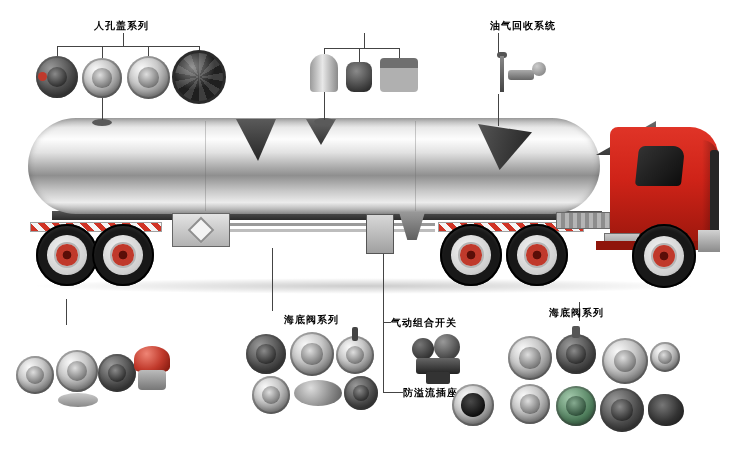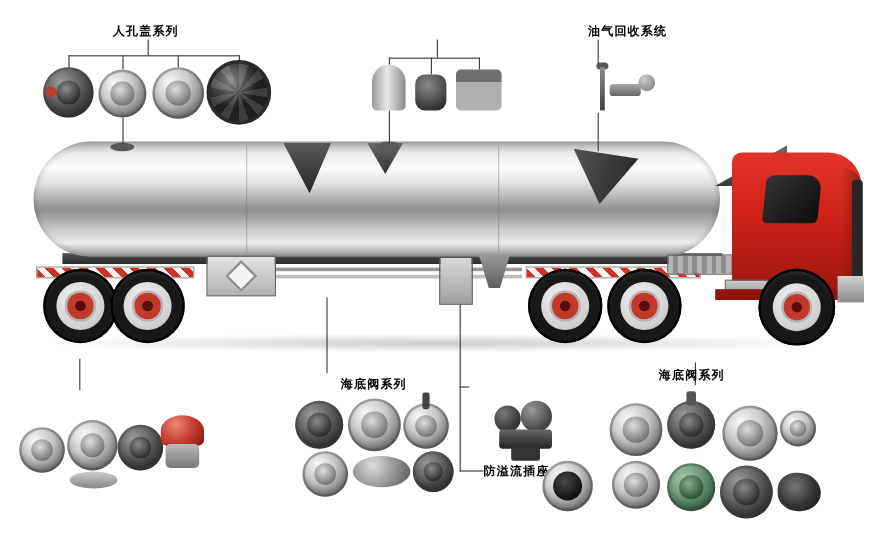--- a/index.html
+++ b/index.html
@@ -101,20 +101,21 @@
   <div class="ln" style="left:66px;top:299px;width:1px;height:26px"></div>
   <div class="ln" style="left:272px;top:248px;width:1px;height:63px"></div>
   <div class="ln" style="left:383px;top:254px;width:1px;height:139px"></div>
   <div class="ln" style="left:383px;top:322px;width:8px;height:1px"></div>
   <div class="ln" style="left:383px;top:392px;width:20px;height:1px"></div>
   <div class="ln" style="left:579px;top:302px;width:1px;height:19px"></div>
 
   <div class="lbl" style="left:94px;top:19px">人孔盖系列</div>
   <div class="lbl" style="left:490px;top:19px">油气回收系统</div>
   <div class="lbl" style="left:284px;top:313px">海底阀系列</div>
+  <div class="lbl" style="left:391px;top:316px">气动组合开关</div>
   <div class="lbl" style="left:403px;top:386px">防溢流插座</div>
   <div class="lbl" style="left:549px;top:306px">海底阀系列</div>
 
   <div class="part p-round p-dark" style="left:36px;top:56px;width:42px;height:42px">
     <div style="position:absolute;left:2px;top:16px;width:9px;height:9px;border-radius:50%;background:#c0392b"></div>
   </div>
   <div class="part p-round" style="left:82px;top:58px;width:40px;height:40px"></div>
   <div class="part p-round" style="left:127px;top:56px;width:43px;height:43px"></div>
   <div class="part" style="left:172px;top:50px;width:54px;height:54px;border-radius:50%;background:radial-gradient(circle at 38% 32%, rgba(255,255,255,.45), rgba(255,255,255,0) 45%), repeating-conic-gradient(#3e3e3e 0 20deg, #1f1f1f 20deg 40deg);box-shadow:inset 0 0 0 3px #2a2a2a"></div>
 

